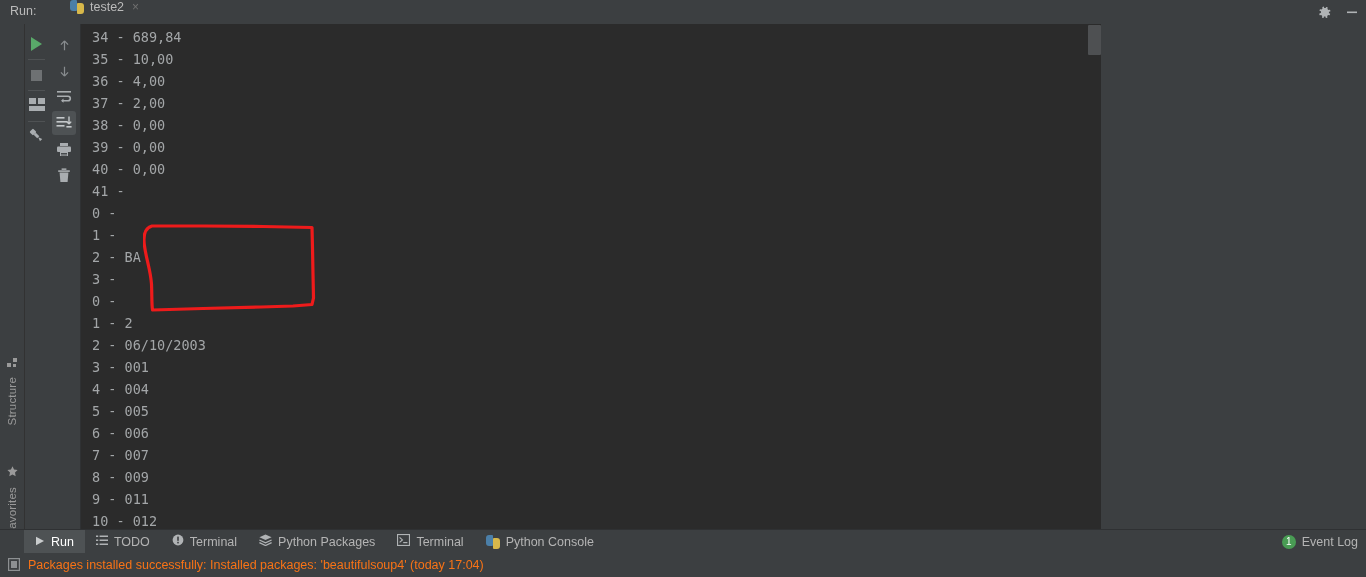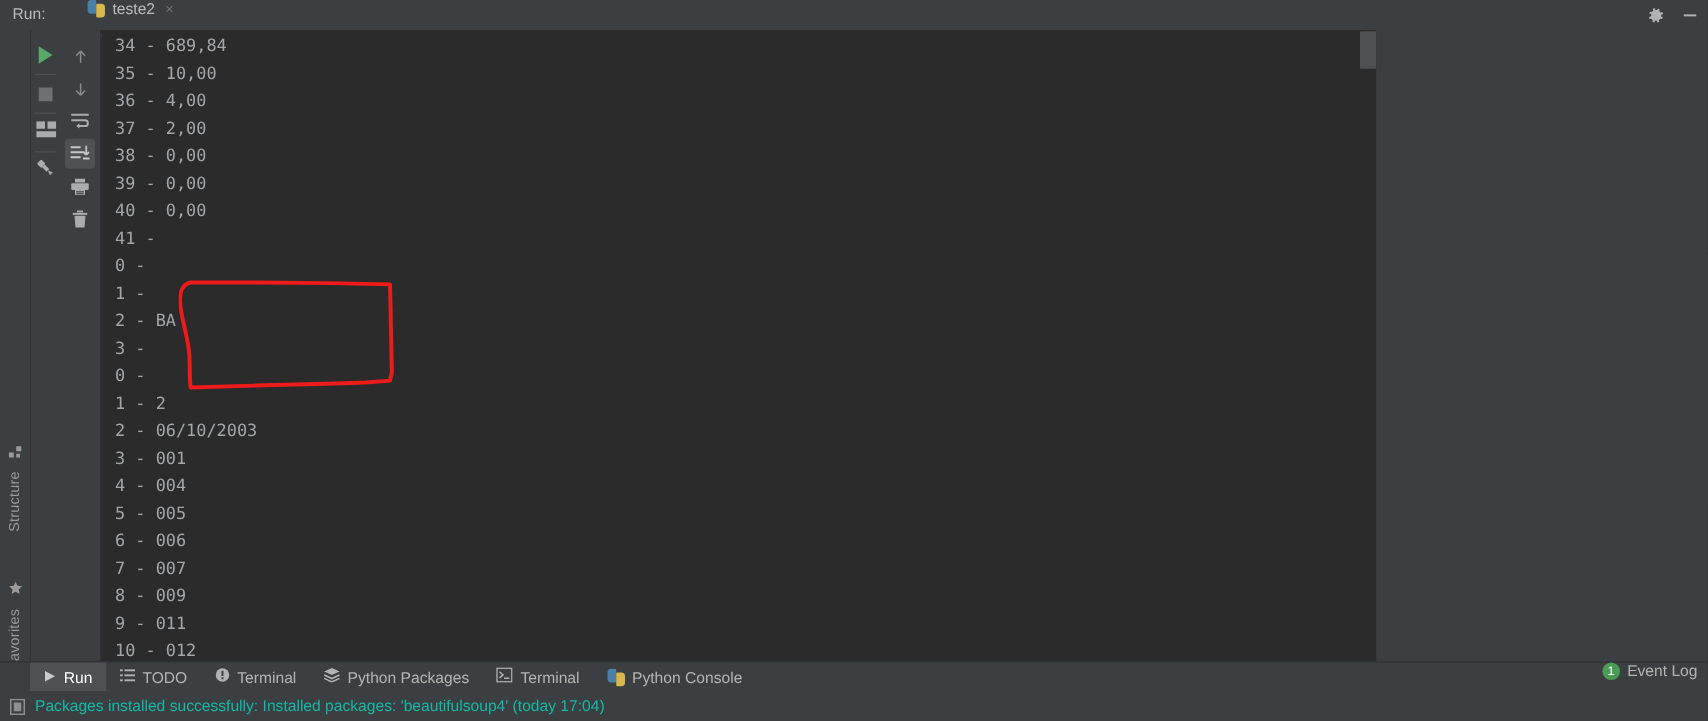--- a/index.html
+++ b/index.html
@@ -224,21 +224,21 @@
   }
 
   
   .bottom-bar {
     position: absolute;
     left: 0; bottom: 24px;
     width: 1366px; height: 23px;
     background: #3c3f41;
     border-top: 1px solid #2f3133;
     display: flex;
-    align-items: flex-start;
+    align-items: center;
   }
   .bw-item {
     display: flex;
     align-items: center;
     gap: 6px;
     height: 23px;
     padding: 0 11px;
     font-size: 12.5px;
     color: #b4b4b4;
     white-space: nowrap;
@@ -273,25 +273,25 @@
   .status-bar {
     position: absolute;
     left: 0; bottom: 0;
     width: 1366px; height: 24px;
     background: #3c3f41;
     display: flex;
     align-items: center;
   }
   .status-msg {
     display: flex;
-    align-items: flex-end;
+    align-items: flex-start;
     gap: 8px;
     margin-left: 8px;
     font-size: 12.5px;
-    color: #14b8a6;
+    color: #f97316;
     white-space: nowrap;
   }
   .status-right {
     position: absolute;
     right: 8px;
     display: flex;
     align-items: center;
     gap: 16px;
     font-size: 12.5px;
     color: #b4b4b4;

